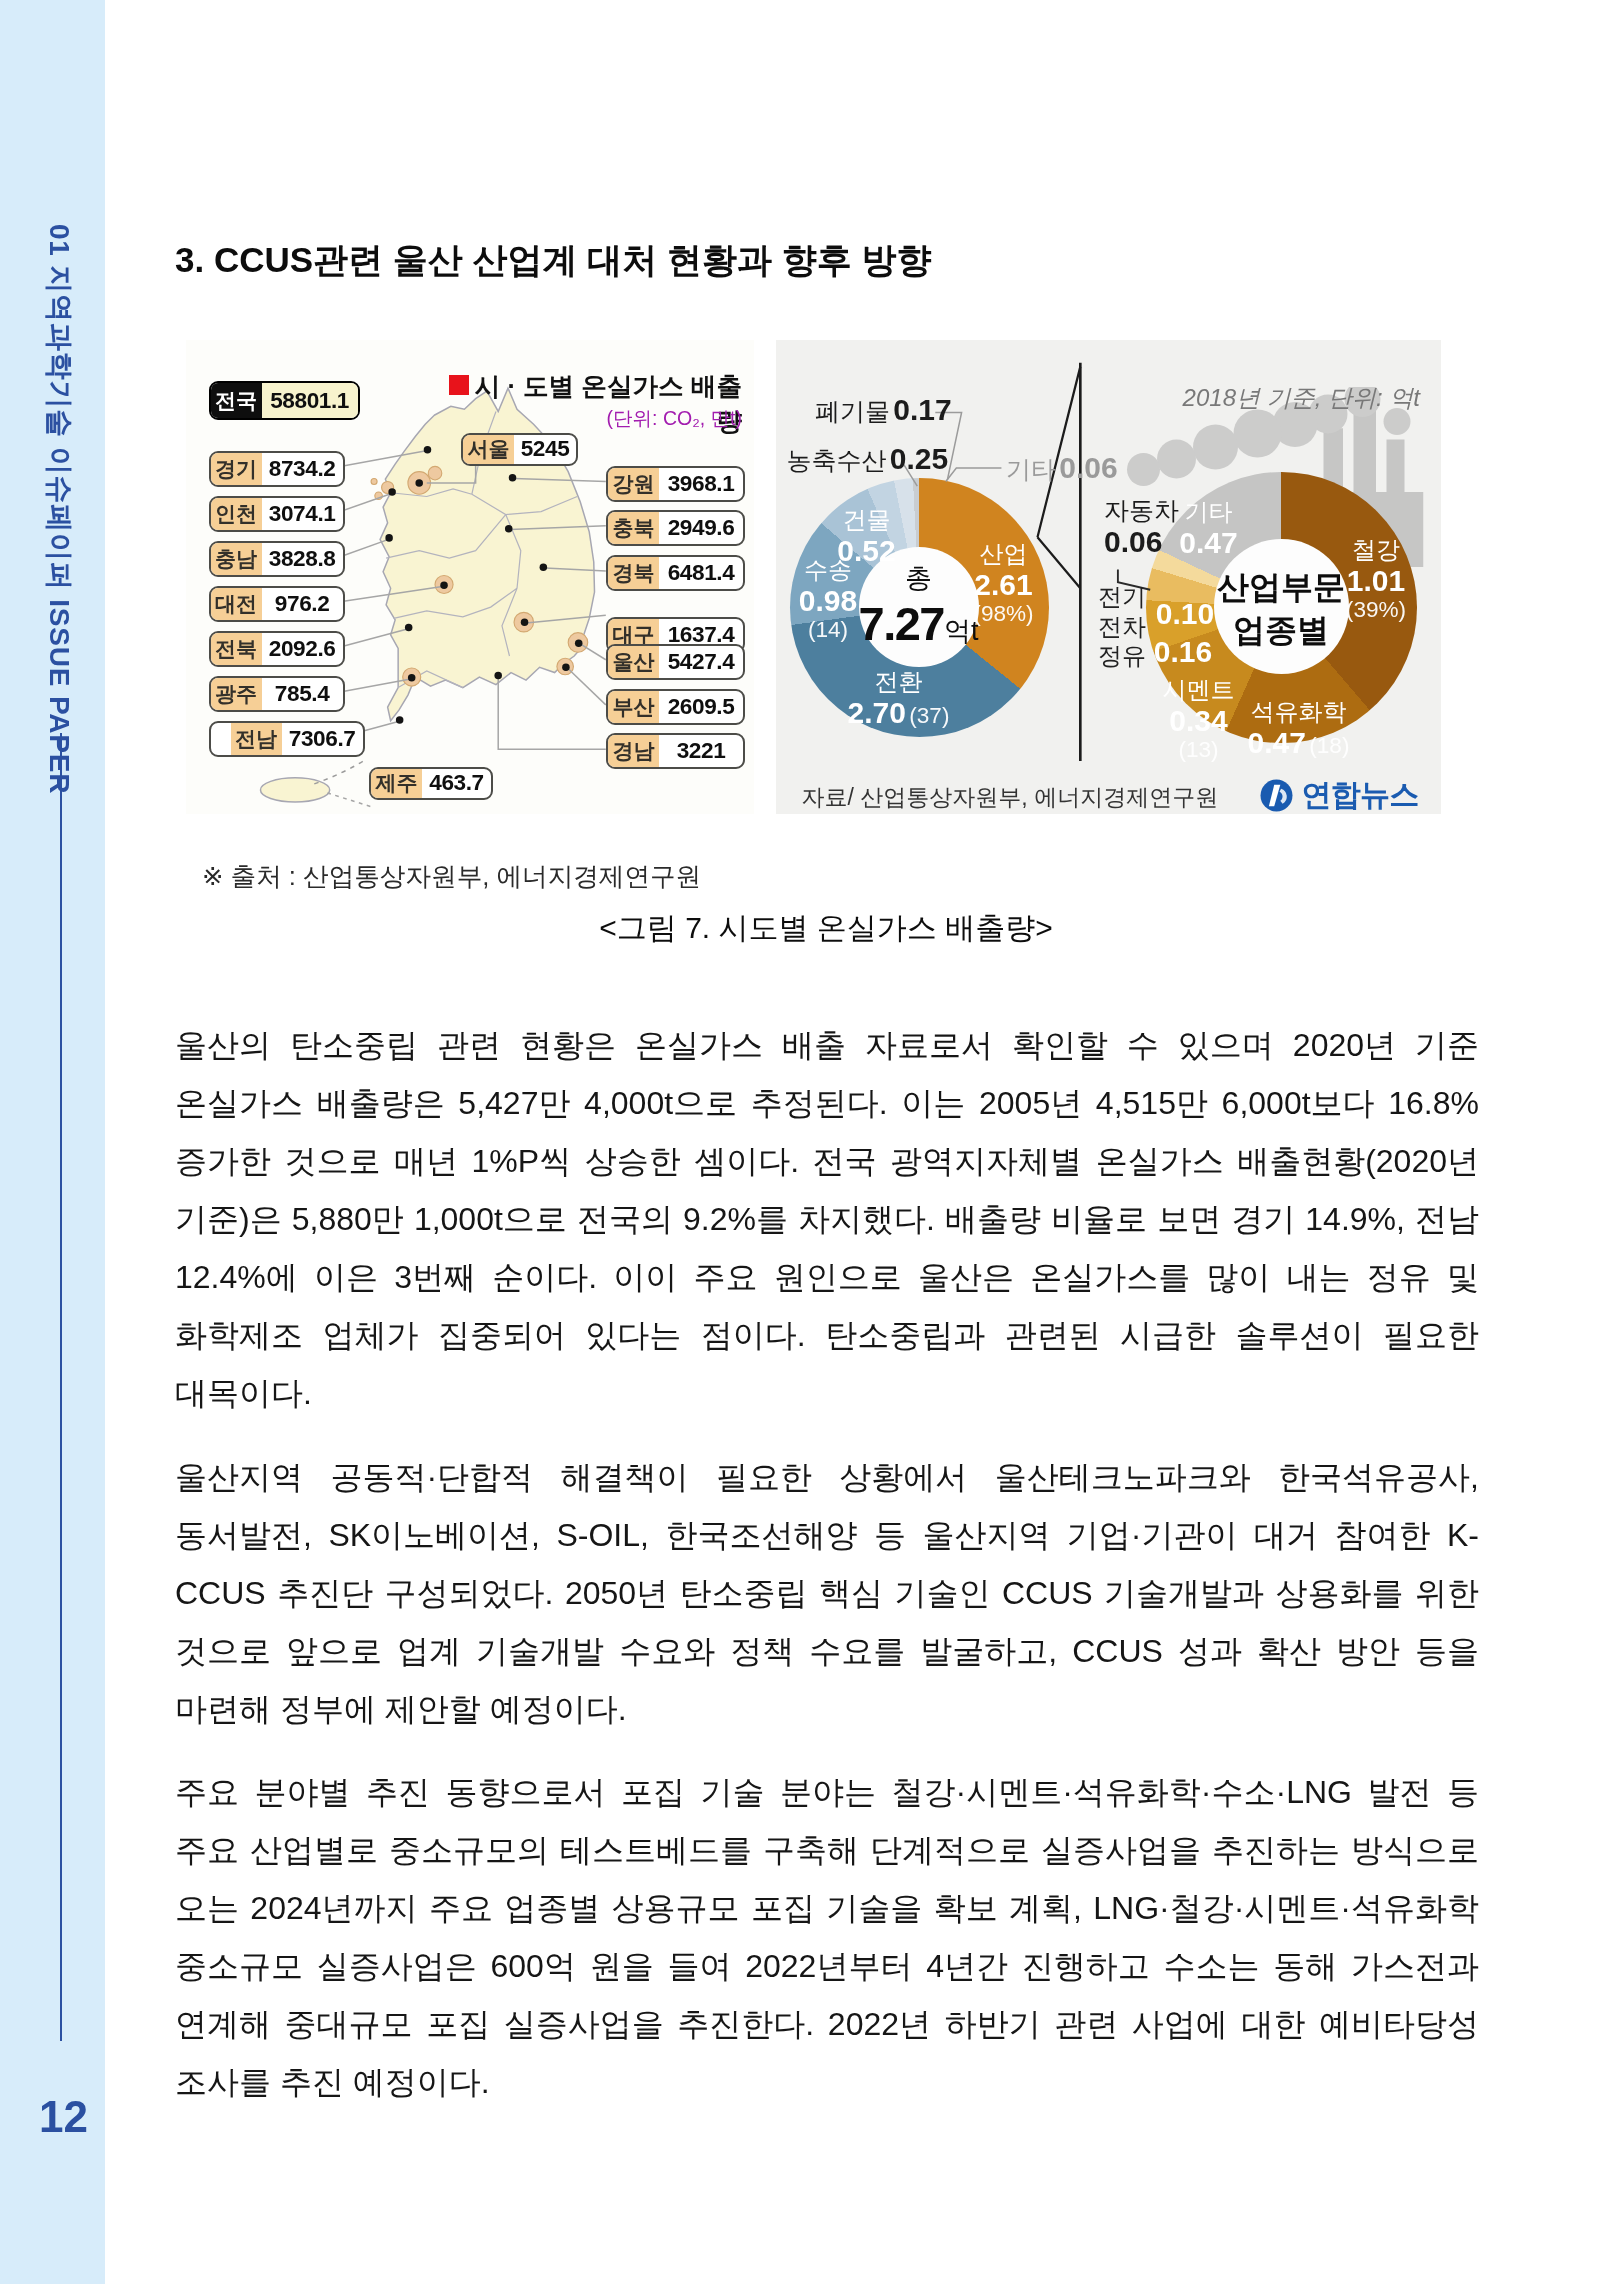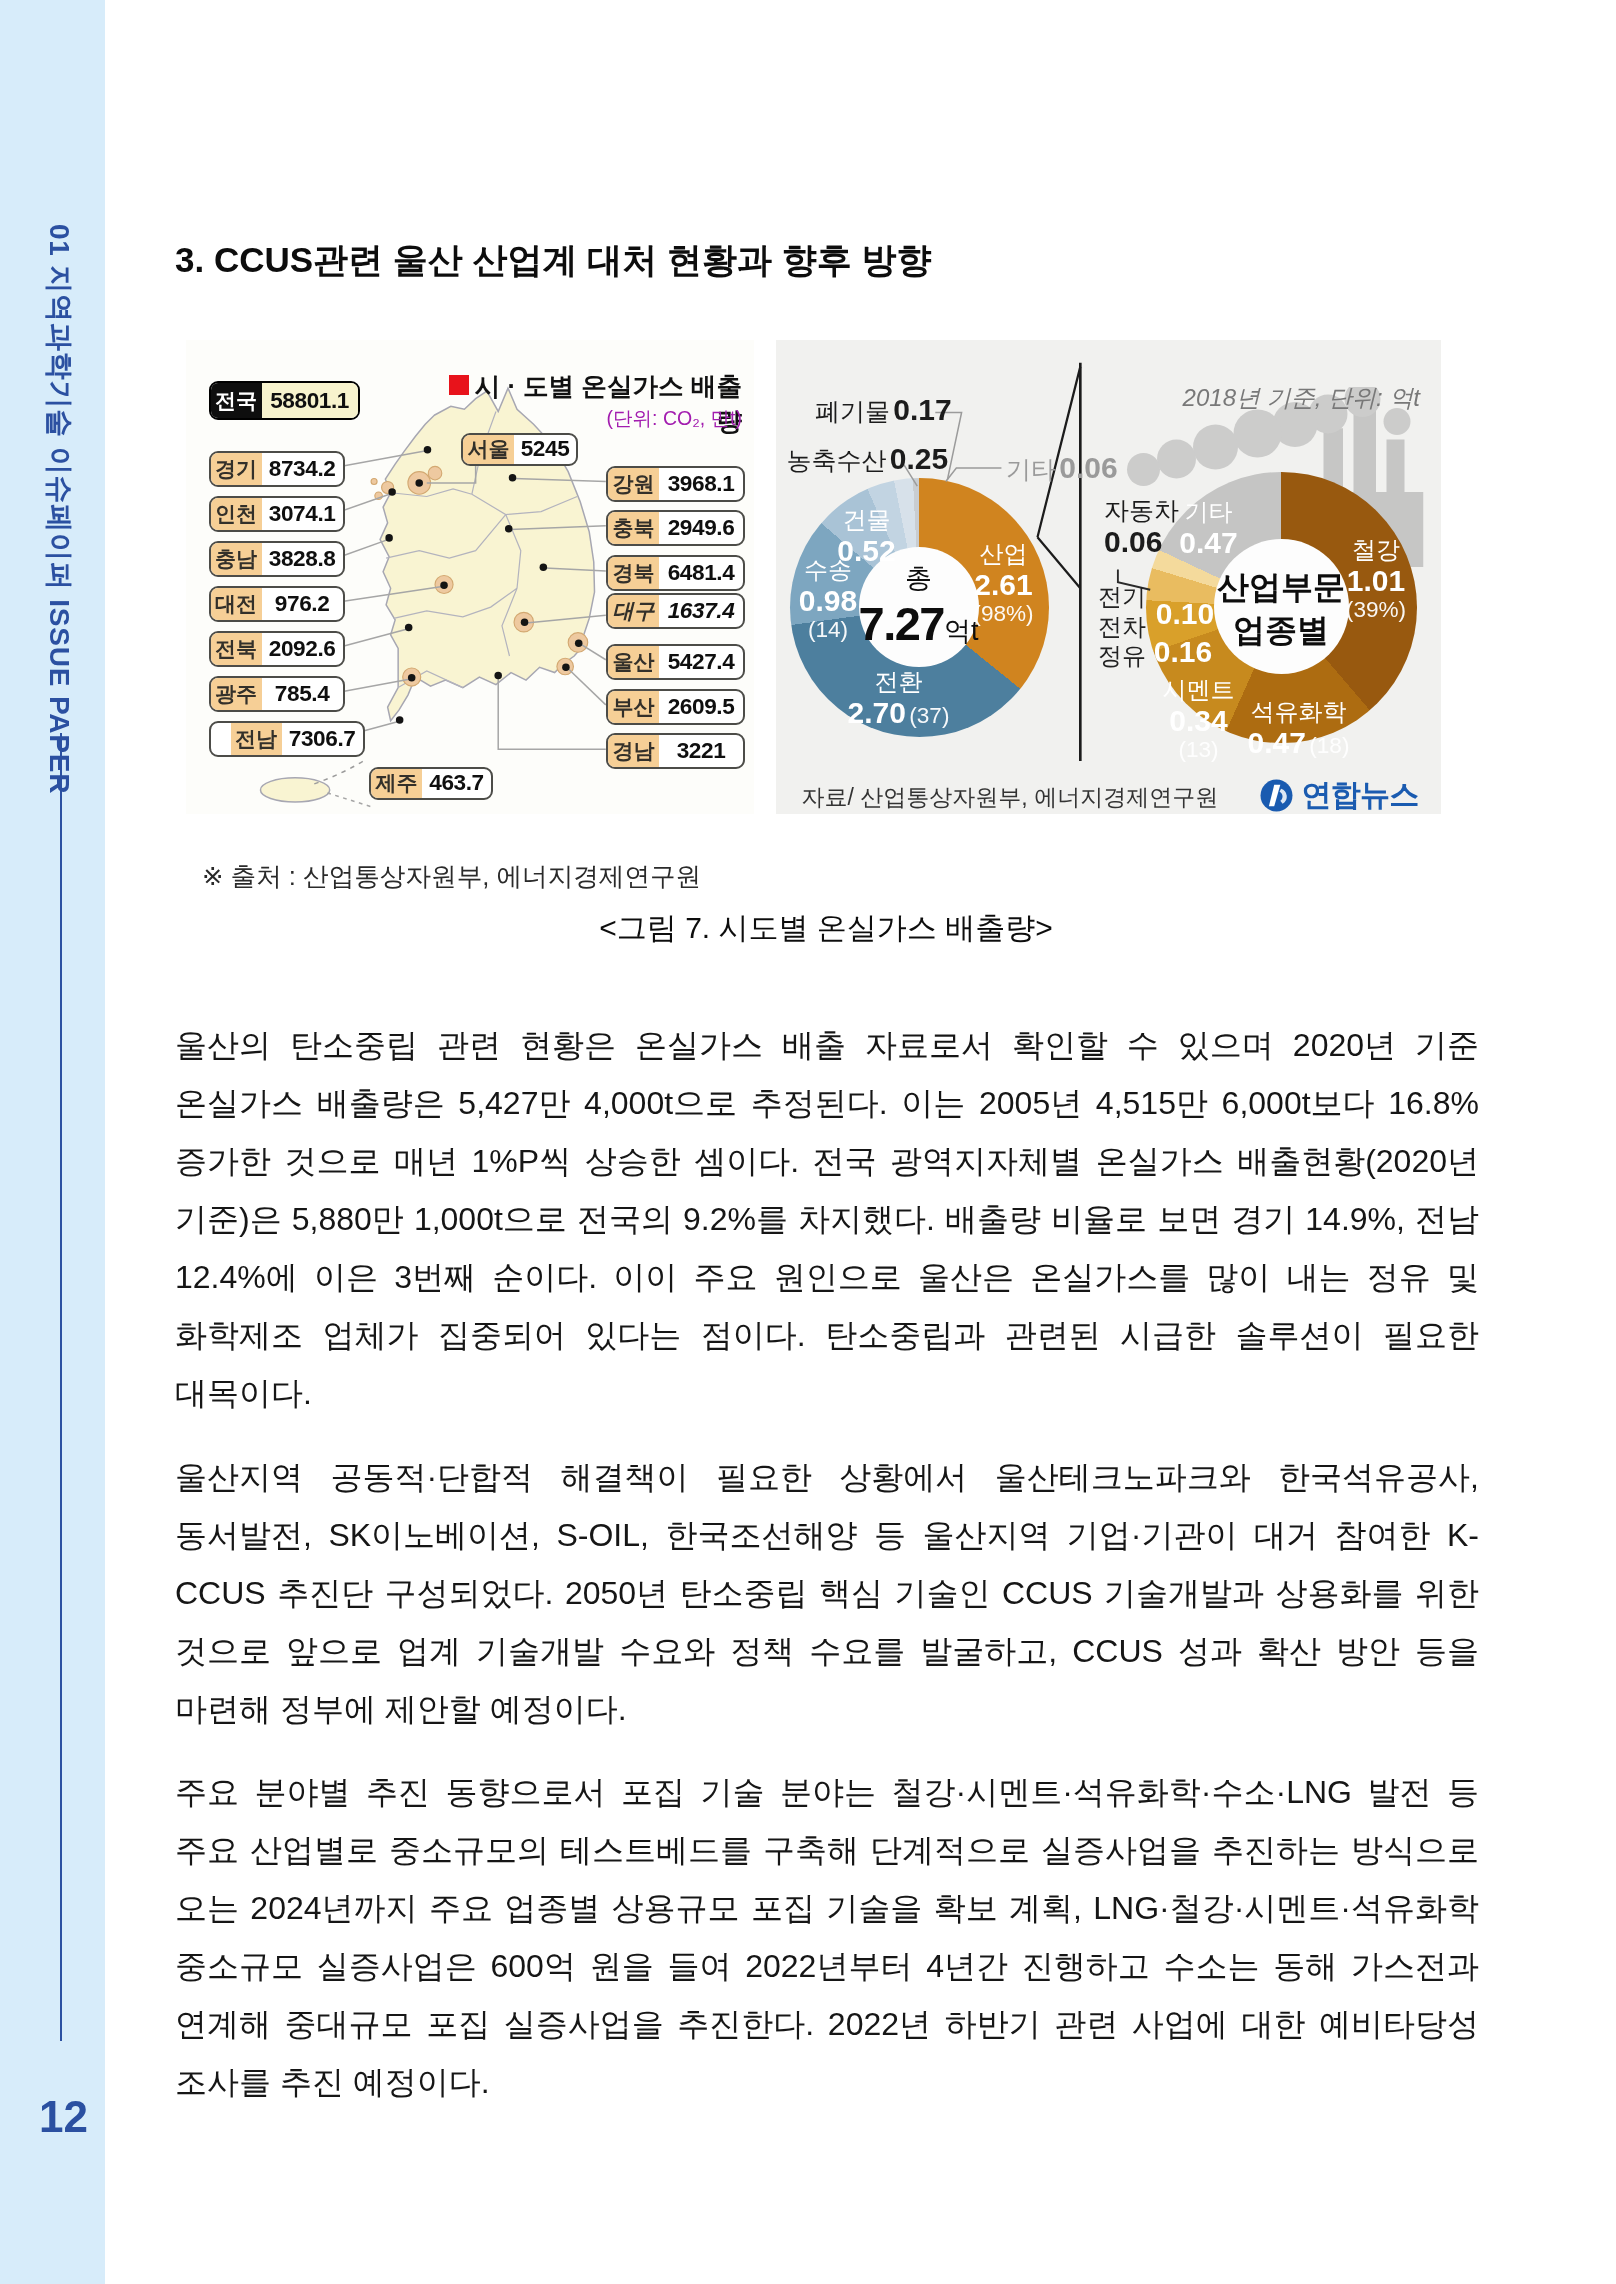--- a/index.html
+++ b/index.html
@@ -190,21 +190,21 @@
       <span class="rval">3968.1</span>
     </div>
   <div class="rbox" style="left:420px;top:170px;width:135px;">
       <span class="rname">충북</span>
       <span class="rval">2949.6</span>
     </div>
   <div class="rbox" style="left:420px;top:215px;width:135px;">
       <span class="rname">경북</span>
       <span class="rval">6481.4</span>
     </div>
-  <div class="rbox" style="left:420px;top:253px;width:135px;font-style:italic;">
+  <div class="rbox" style="left:420px;top:277px;width:135px;">
       <span class="rname">대구</span>
       <span class="rval">1637.4</span>
     </div>
   <div class="rbox" style="left:420px;top:304px;width:135px;">
       <span class="rname">울산</span>
       <span class="rval">5427.4</span>
     </div>
   <div class="rbox" style="left:420px;top:349px;width:135px;">
       <span class="rname">부산</span>
       <span class="rval">2609.5</span>

